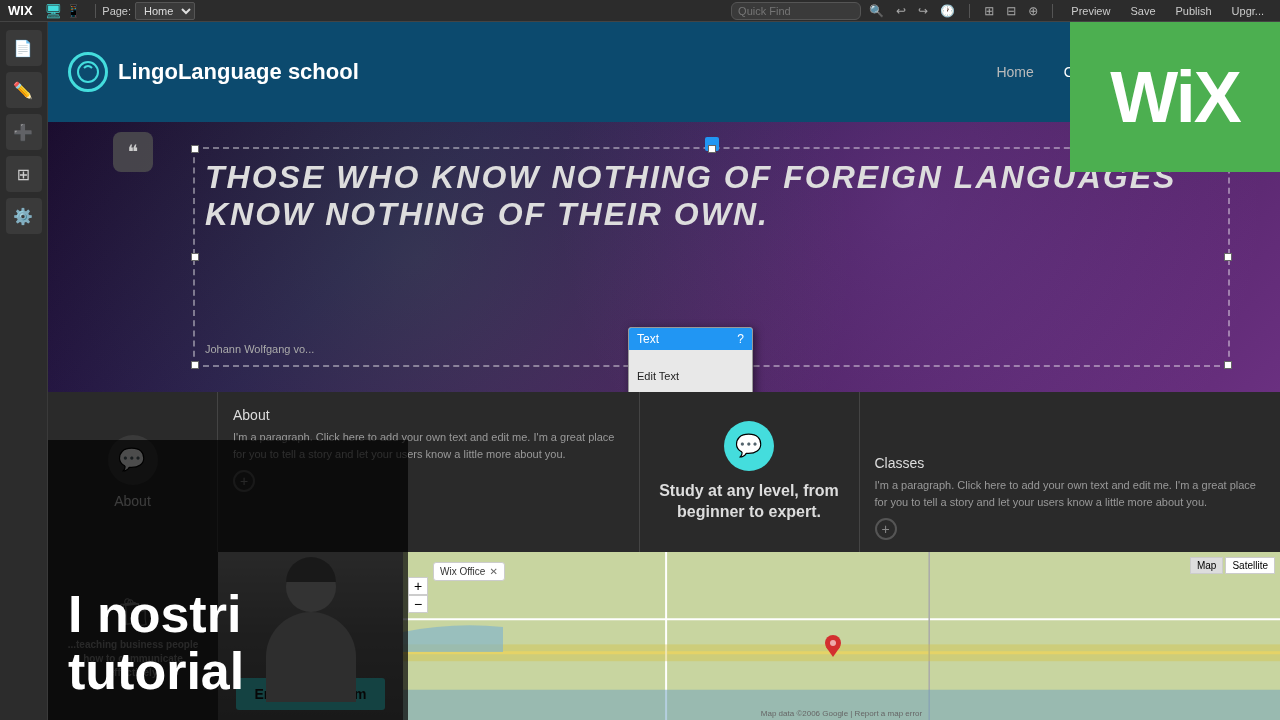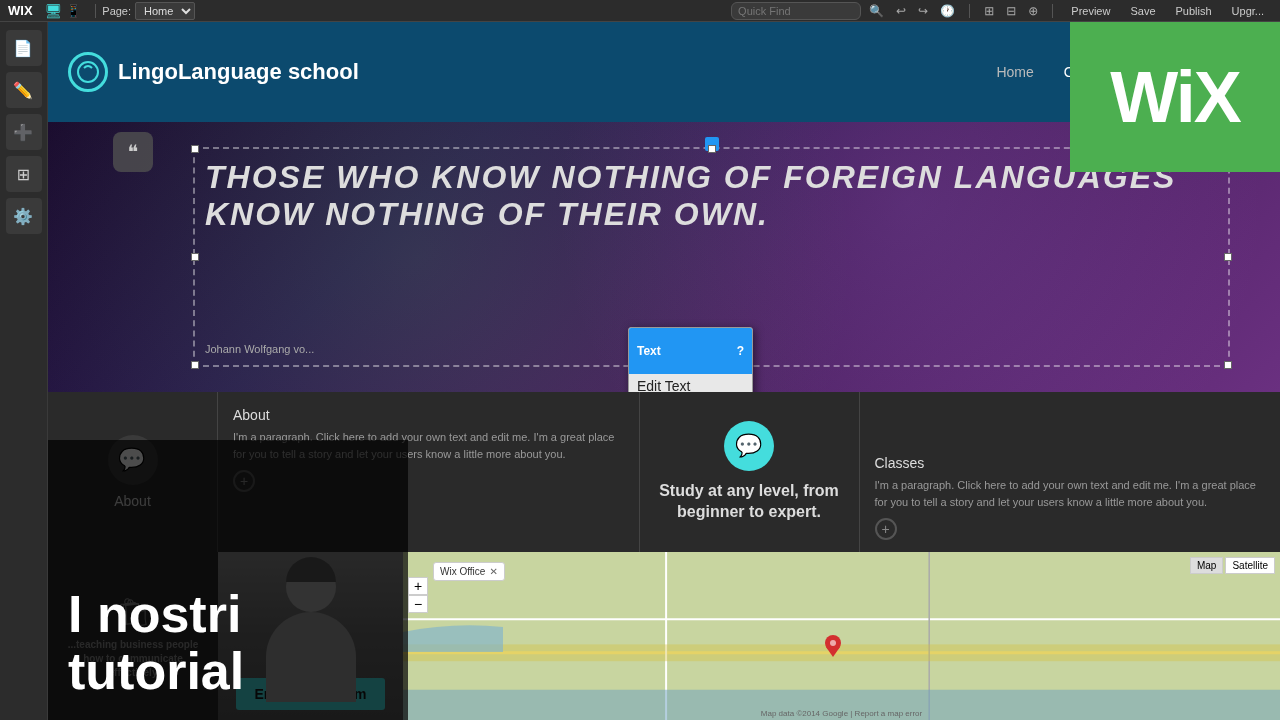--- a/index.html
+++ b/index.html
@@ -151,25 +151,25 @@
       color: #ccc; font-size: 20px; cursor: move;
     }
 
     
     #context-menu {
       position: absolute; top: 205px; left: 580px; width: 125px;
       background: #e8e8e8; border: 1px solid #999; border-radius: 3px;
       box-shadow: 2px 2px 8px rgba(0,0,0,0.5); z-index: 50; overflow: hidden;
     }
     #context-menu .menu-header {
-      background: #2196F3; color: #fff; padding: 16px 8px; font-size: 12px; font-weight: bold;
+      background: #2196F3; color: #fff; padding: 4px 8px; font-size: 12px; font-weight: normal;
       display: flex; align-items: center; justify-content: space-between; gap: 28px;
     }
     #context-menu .menu-item {
-      padding: 4px 8px; font-size: 14px; color: #222; cursor: pointer; display: flex; align-items: flex-end; justify-content: space-between;
+      padding: 20px 8px; font-size: 11px; color: #222; cursor: pointer; display: flex; align-items: flex-end; justify-content: space-between;
     }
 
     
     #site-about {
       position: absolute; top: 370px; left: 0; right: 0; height: 160px;
       background: #2a2a2a; display: flex;
     }
 
     .about-left {
       width: 170px; display: flex; flex-direction: column; align-items: center;
@@ -444,21 +444,21 @@
             <span class="map-popup-close">✕</span>
           </div>
 
           <div style="position:absolute;bottom:35%;left:48%;">
             <svg width="18" height="22" viewBox="0 0 18 22">
               <circle cx="9" cy="8" r="8" fill="#d32f2f"></circle>
               <polygon points="9,22 2,12 16,12" fill="#d32f2f"></polygon>
               <circle cx="9" cy="8" r="3" fill="#fff" opacity="0.6"></circle>
             </svg>
           </div>
-          <div class="map-attribution">Map data ©2014 Google | Report a map error</div>
+          <div class="map-attribution">Map data ©2006 Google | Report a map error</div>
         </div>
       </div>
     </div>
 
   </div>
 </div>
 
 <div id="tutorial-overlay">
   <div class="tutorial-text">I nostri tutorial</div>
 </div>

